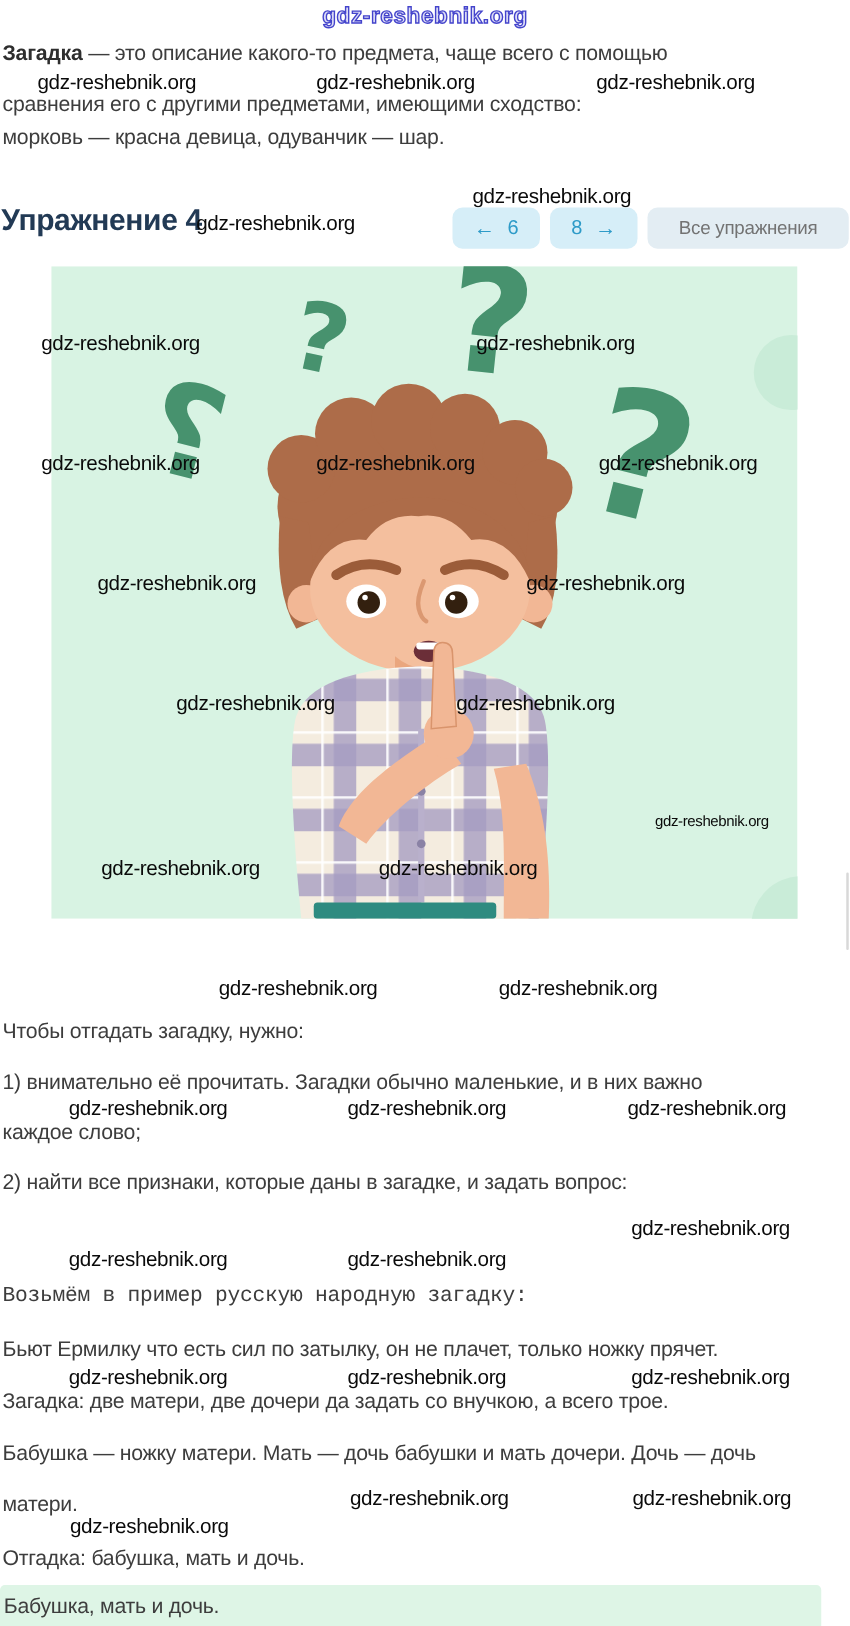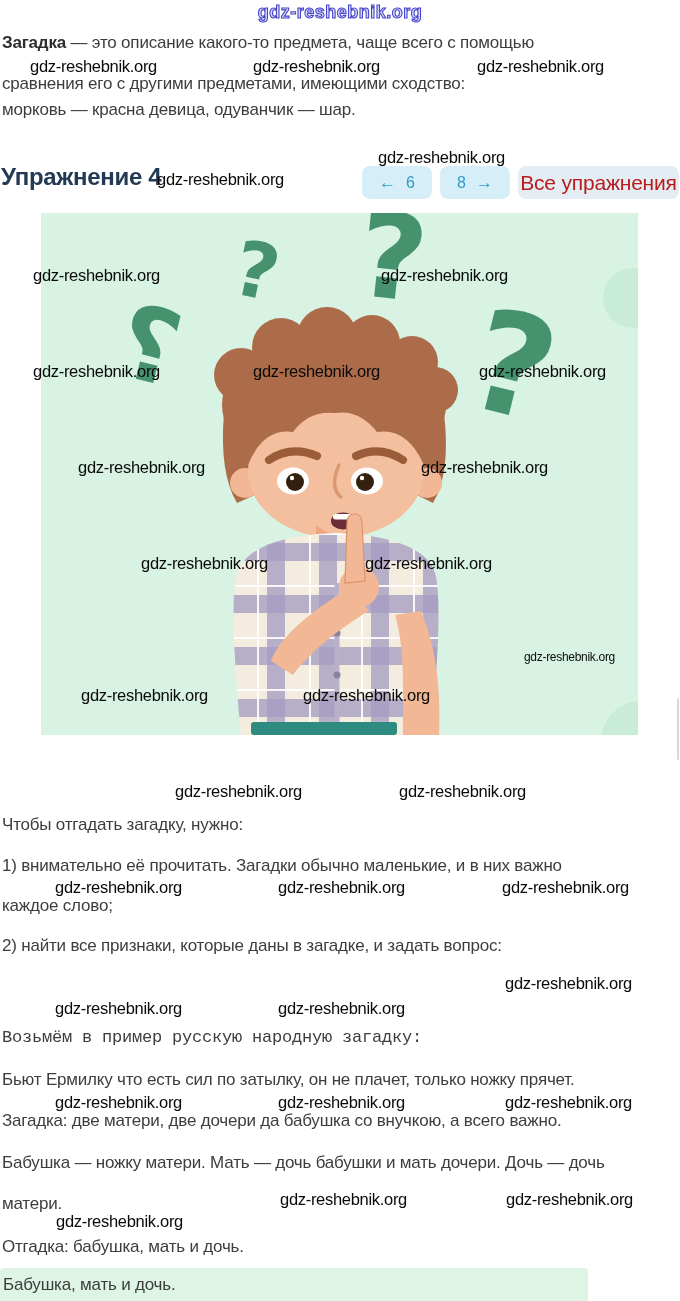--- a/index.html
+++ b/index.html
@@ -33,29 +33,29 @@
   }
   .nav-btn {
     position:absolute; top:166px; height:33px;
     border-radius:8px; border:none; cursor:pointer;
     display:flex; align-items:center; justify-content:center;
     gap:10px; font-family:inherit;
     font-size:16px; color:#2e9bc8; background:#d6eef8;
   }
   .nav-btn .arrow { font-size:17px; color:#2e9bc8; }
   .nav-btn.all {
-    background:#e3edf3; color:#b91c1c; font-size:21px;
+    background:#e3edf3; color:#737373; font-size:15px;
     letter-spacing:-0.2px;
   }
   .illustration {
     position:absolute; left:41px; top:213px;
     width:597px; height:522px;
   }
   .answer-box {
-    position:absolute; left:0; top:1268px; width:588px; height:33px;
+    position:absolute; left:0; top:1268px; width:657px; height:33px;
     background:#def5e6; border-radius:4px 4px 0 0;
     font-size:17px; color:#3d3d3d; padding:7px 0 0 3px;
     letter-spacing:-0.2px;
   }
   .scroll-artifact {
     position:absolute; left:677px; top:698px; width:2px; height:62px;
     background:#d8d8d8; border-radius:2px;
   }
 </style>
 </head>
@@ -185,21 +185,21 @@
   <div class="wm" style="left:55px;  top:999px;">gdz-reshebnik.org</div>
   <div class="wm" style="left:278px; top:999px;">gdz-reshebnik.org</div>
 
   <div class="line" style="left:2px; top:1028px;font-family:Liberation Mono, monospace;">Возьмём в пример русскую народную загадку:</div>
   <div class="line" style="left:2px; top:1070px;">Бьют Ермилку что есть сил по затылку, он не плачет, только ножку прячет.</div>
 
   <div class="wm" style="left:55px;  top:1093px;">gdz-reshebnik.org</div>
   <div class="wm" style="left:278px; top:1093px;">gdz-reshebnik.org</div>
   <div class="wm" style="left:505px; top:1093px;">gdz-reshebnik.org</div>
 
-  <div class="line" style="left:2px; top:1111px;">Загадка: две матери, две дочери да бабушка со внучкою, а всего важно.</div>
+  <div class="line" style="left:2px; top:1111px;">Загадка: две матери, две дочери да задать со внучкою, а всего трое.</div>
   <div class="line" style="left:2px; top:1153px;">Бабушка — ножку матери. Мать — дочь бабушки и мать дочери. Дочь — дочь</div>
 
   <div class="line" style="left:2px; top:1194px;">матери.</div>
   <div class="wm" style="left:280px; top:1190px;">gdz-reshebnik.org</div>
   <div class="wm" style="left:506px; top:1190px;">gdz-reshebnik.org</div>
   <div class="wm" style="left:56px;  top:1212px;">gdz-reshebnik.org</div>
 
   <div class="line" style="left:2px; top:1237px;">Отгадка: бабушка, мать и дочь.</div>
 
   <div class="answer-box">

